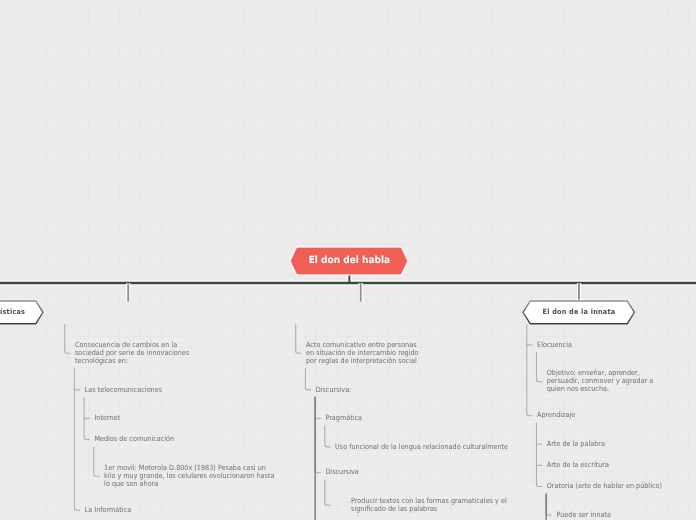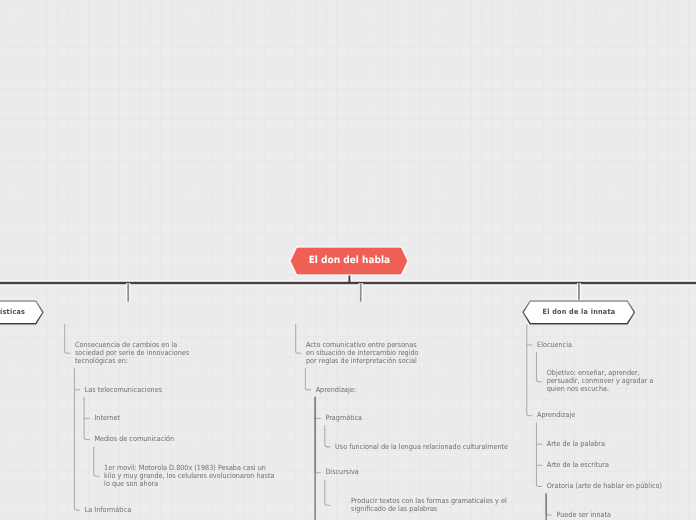--- a/index.html
+++ b/index.html
@@ -90,21 +90,21 @@
     <div class="txt" style="left: 84.7px; top: 385.55px; color: rgb(110, 110, 110);">Las telecomunicaciones</div>
     <div class="txt" style="left: 94.4px; top: 414.05px; color: rgb(110, 110, 110);">Internet</div>
     <div class="txt" style="left: 94.4px; top: 435.25px; color: rgb(110, 110, 110);">Medios de comunicación</div>
     <div class="txt" style="left: 104.1px; top: 463.75px; color: rgb(110, 110, 110);">1er movil: Motorola D.800x (1983) Pesaba casi un
 kilo y muy grande, los celulares evolucionaron hasta
 lo que son ahora</div>
     <div class="txt" style="left: 84.7px; top: 505.95px; color: rgb(110, 110, 110);">La Informática</div>
     <div class="txt" style="left: 306px; top: 340.65px; color: rgb(110, 110, 110);">Acto comunicativo entre personas
 en situación de intercambio regido
 por reglas de interpretación social</div>
-    <div class="txt" style="left: 315.7px; top: 385.55px; color: rgb(110, 110, 110);">Aprendizaje:</div>
+    <div class="txt" style="left: 315.7px; top: 385.55px; color: rgb(110, 110, 110);">Discursiva:</div>
     <div class="txt" style="left: 325.4px; top: 414.05px; color: rgb(110, 110, 110);">Pragmática</div>
     <div class="txt" style="left: 335.1px; top: 442.55px; color: rgb(110, 110, 110);">Uso funcional de la lengua relacionado culturalmente</div>
     <div class="txt" style="left: 325.4px; top: 468.35px; color: rgb(110, 110, 110);">Discursiva</div>
     <div class="txt" style="left: 335.1px; top: 496.85px; color: rgb(110, 110, 110); margin-left: 16px;">Producir textos con las formas gramaticales y el
 significado de las palabras</div>
     <div class="hex" style="left: 519.25px; top: 296.65px; width: 119.5px; height: 30.7px;">
       <svg width="119.5" height="30.7">
         <polygon points="11.20,4.00 108.30,4.00 115.50,15.35 108.30,26.70 11.20,26.70 4.00,15.35" fill="#ffffff" stroke="#ffffff" stroke-width="2.4" stroke-linejoin="round"></polygon>
         <defs>
           <linearGradient id="hexgrad3" x1="0" y1="0" x2="0" y2="1">

